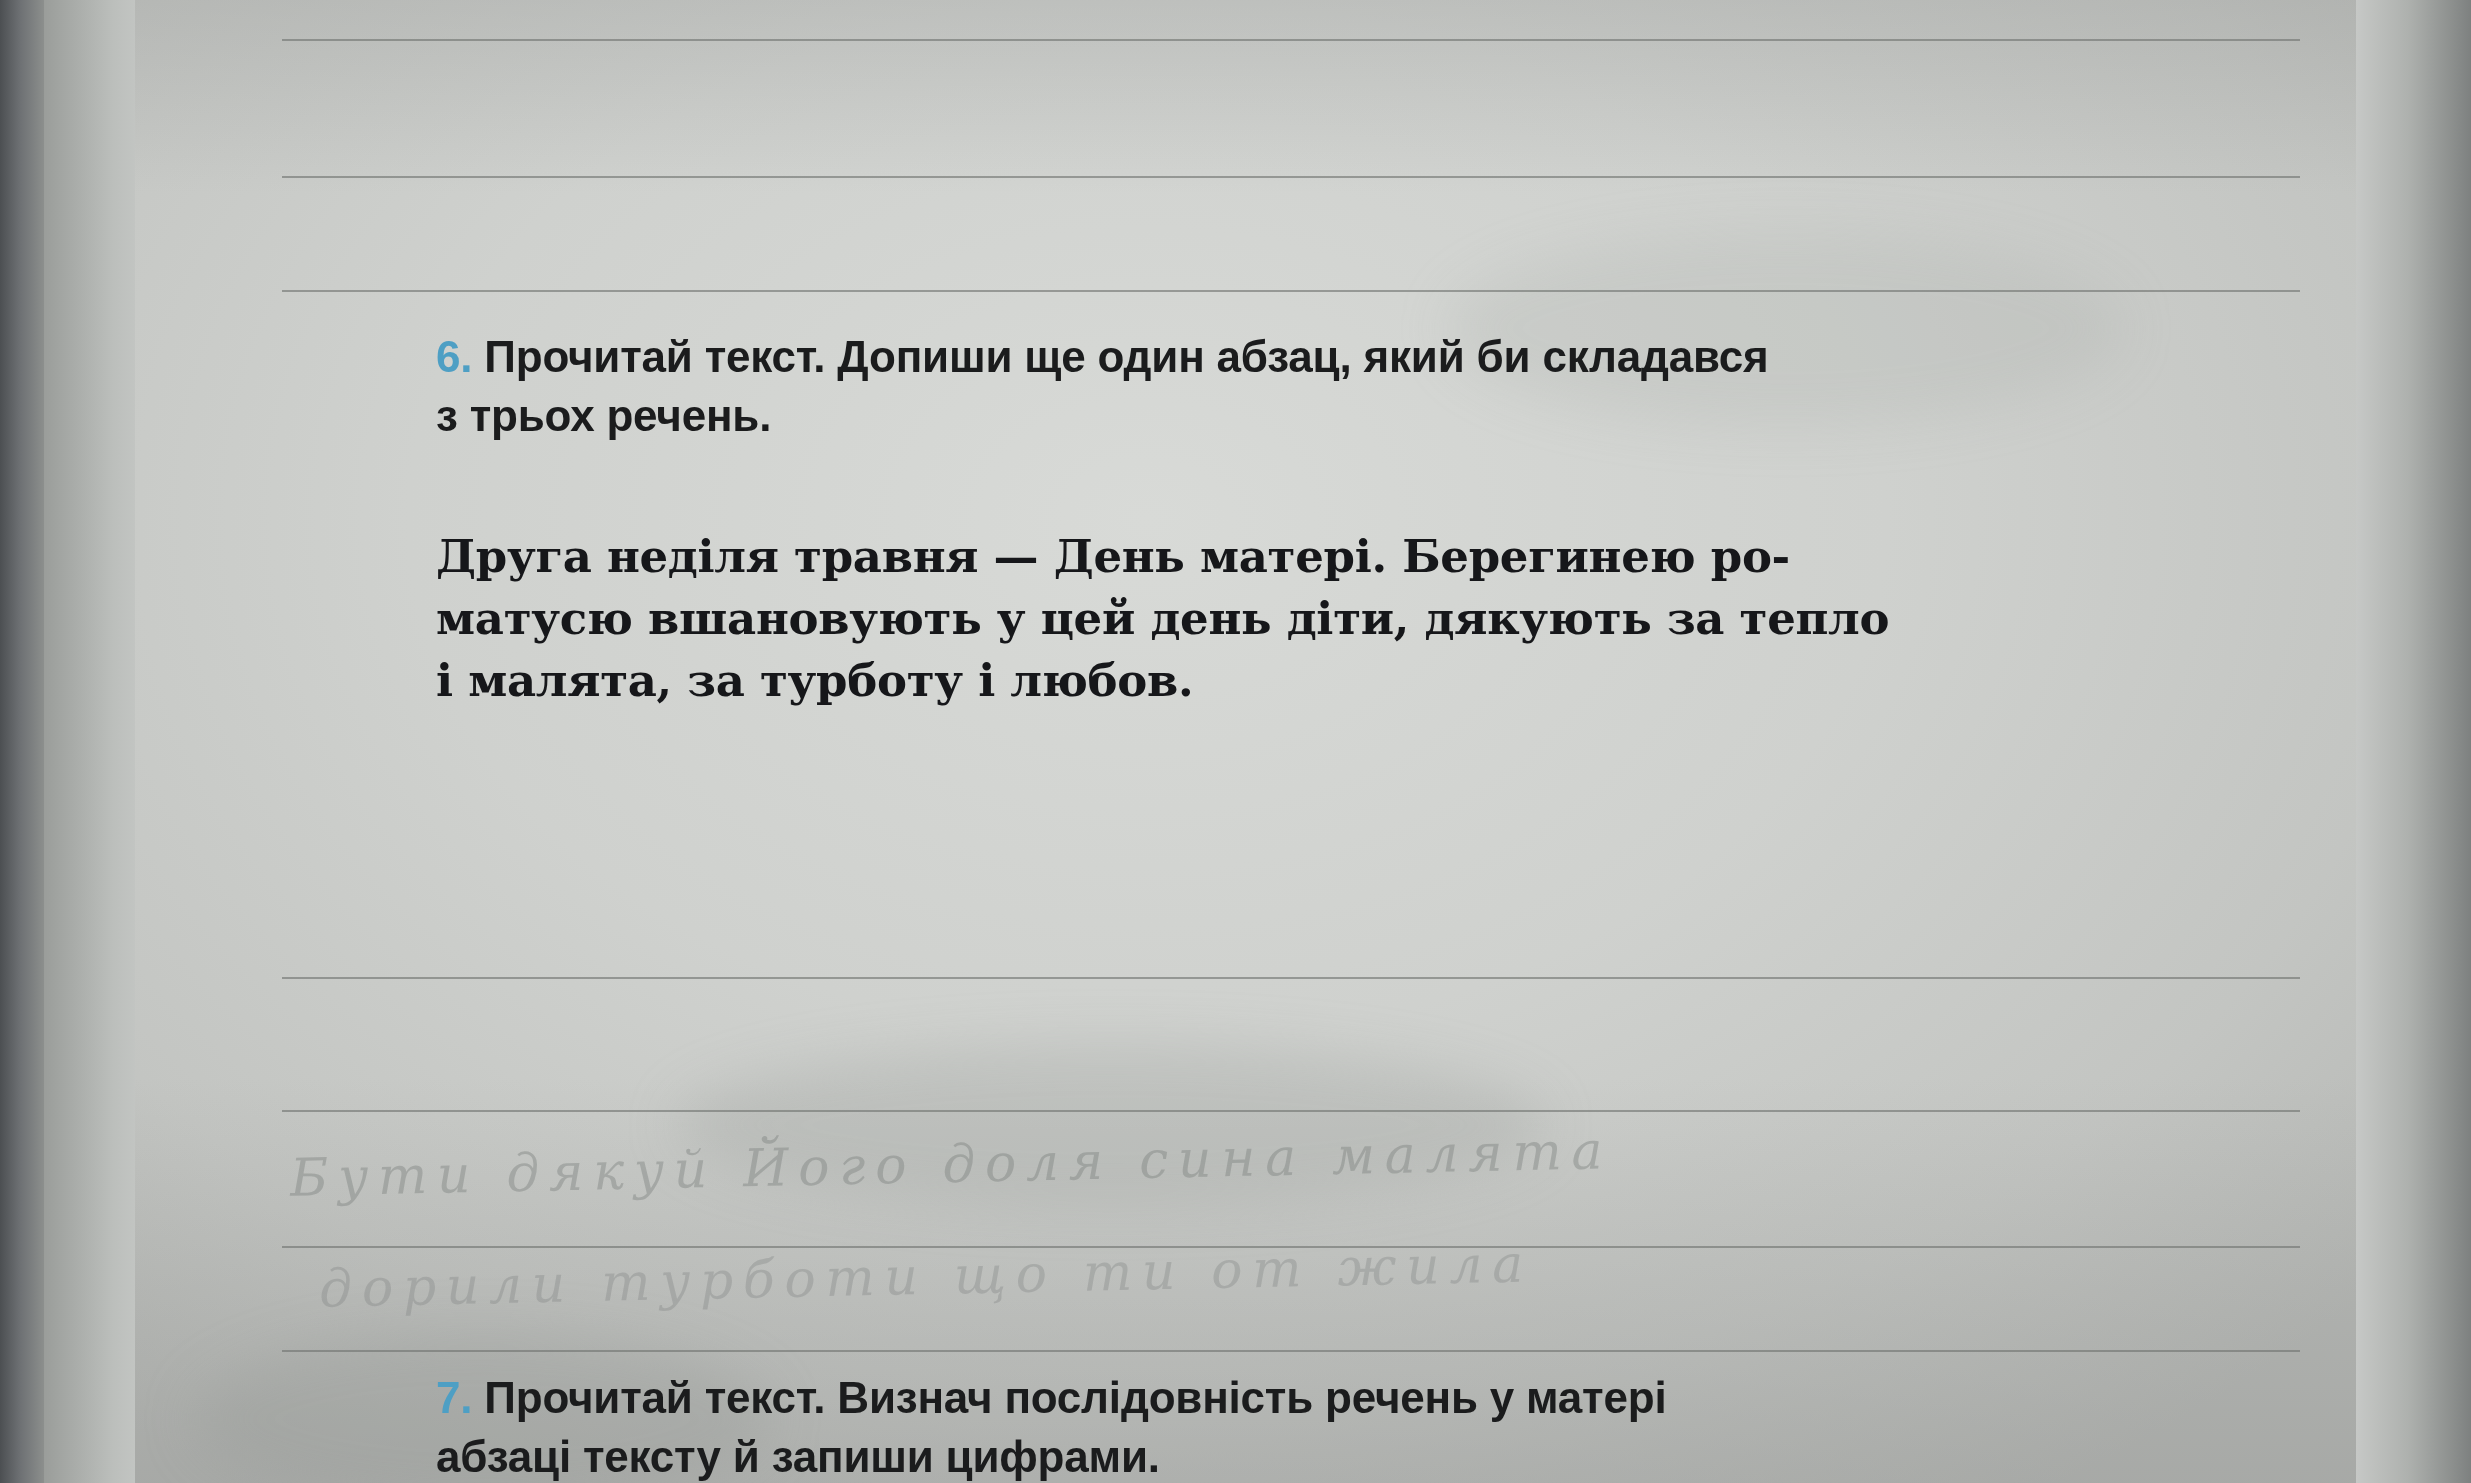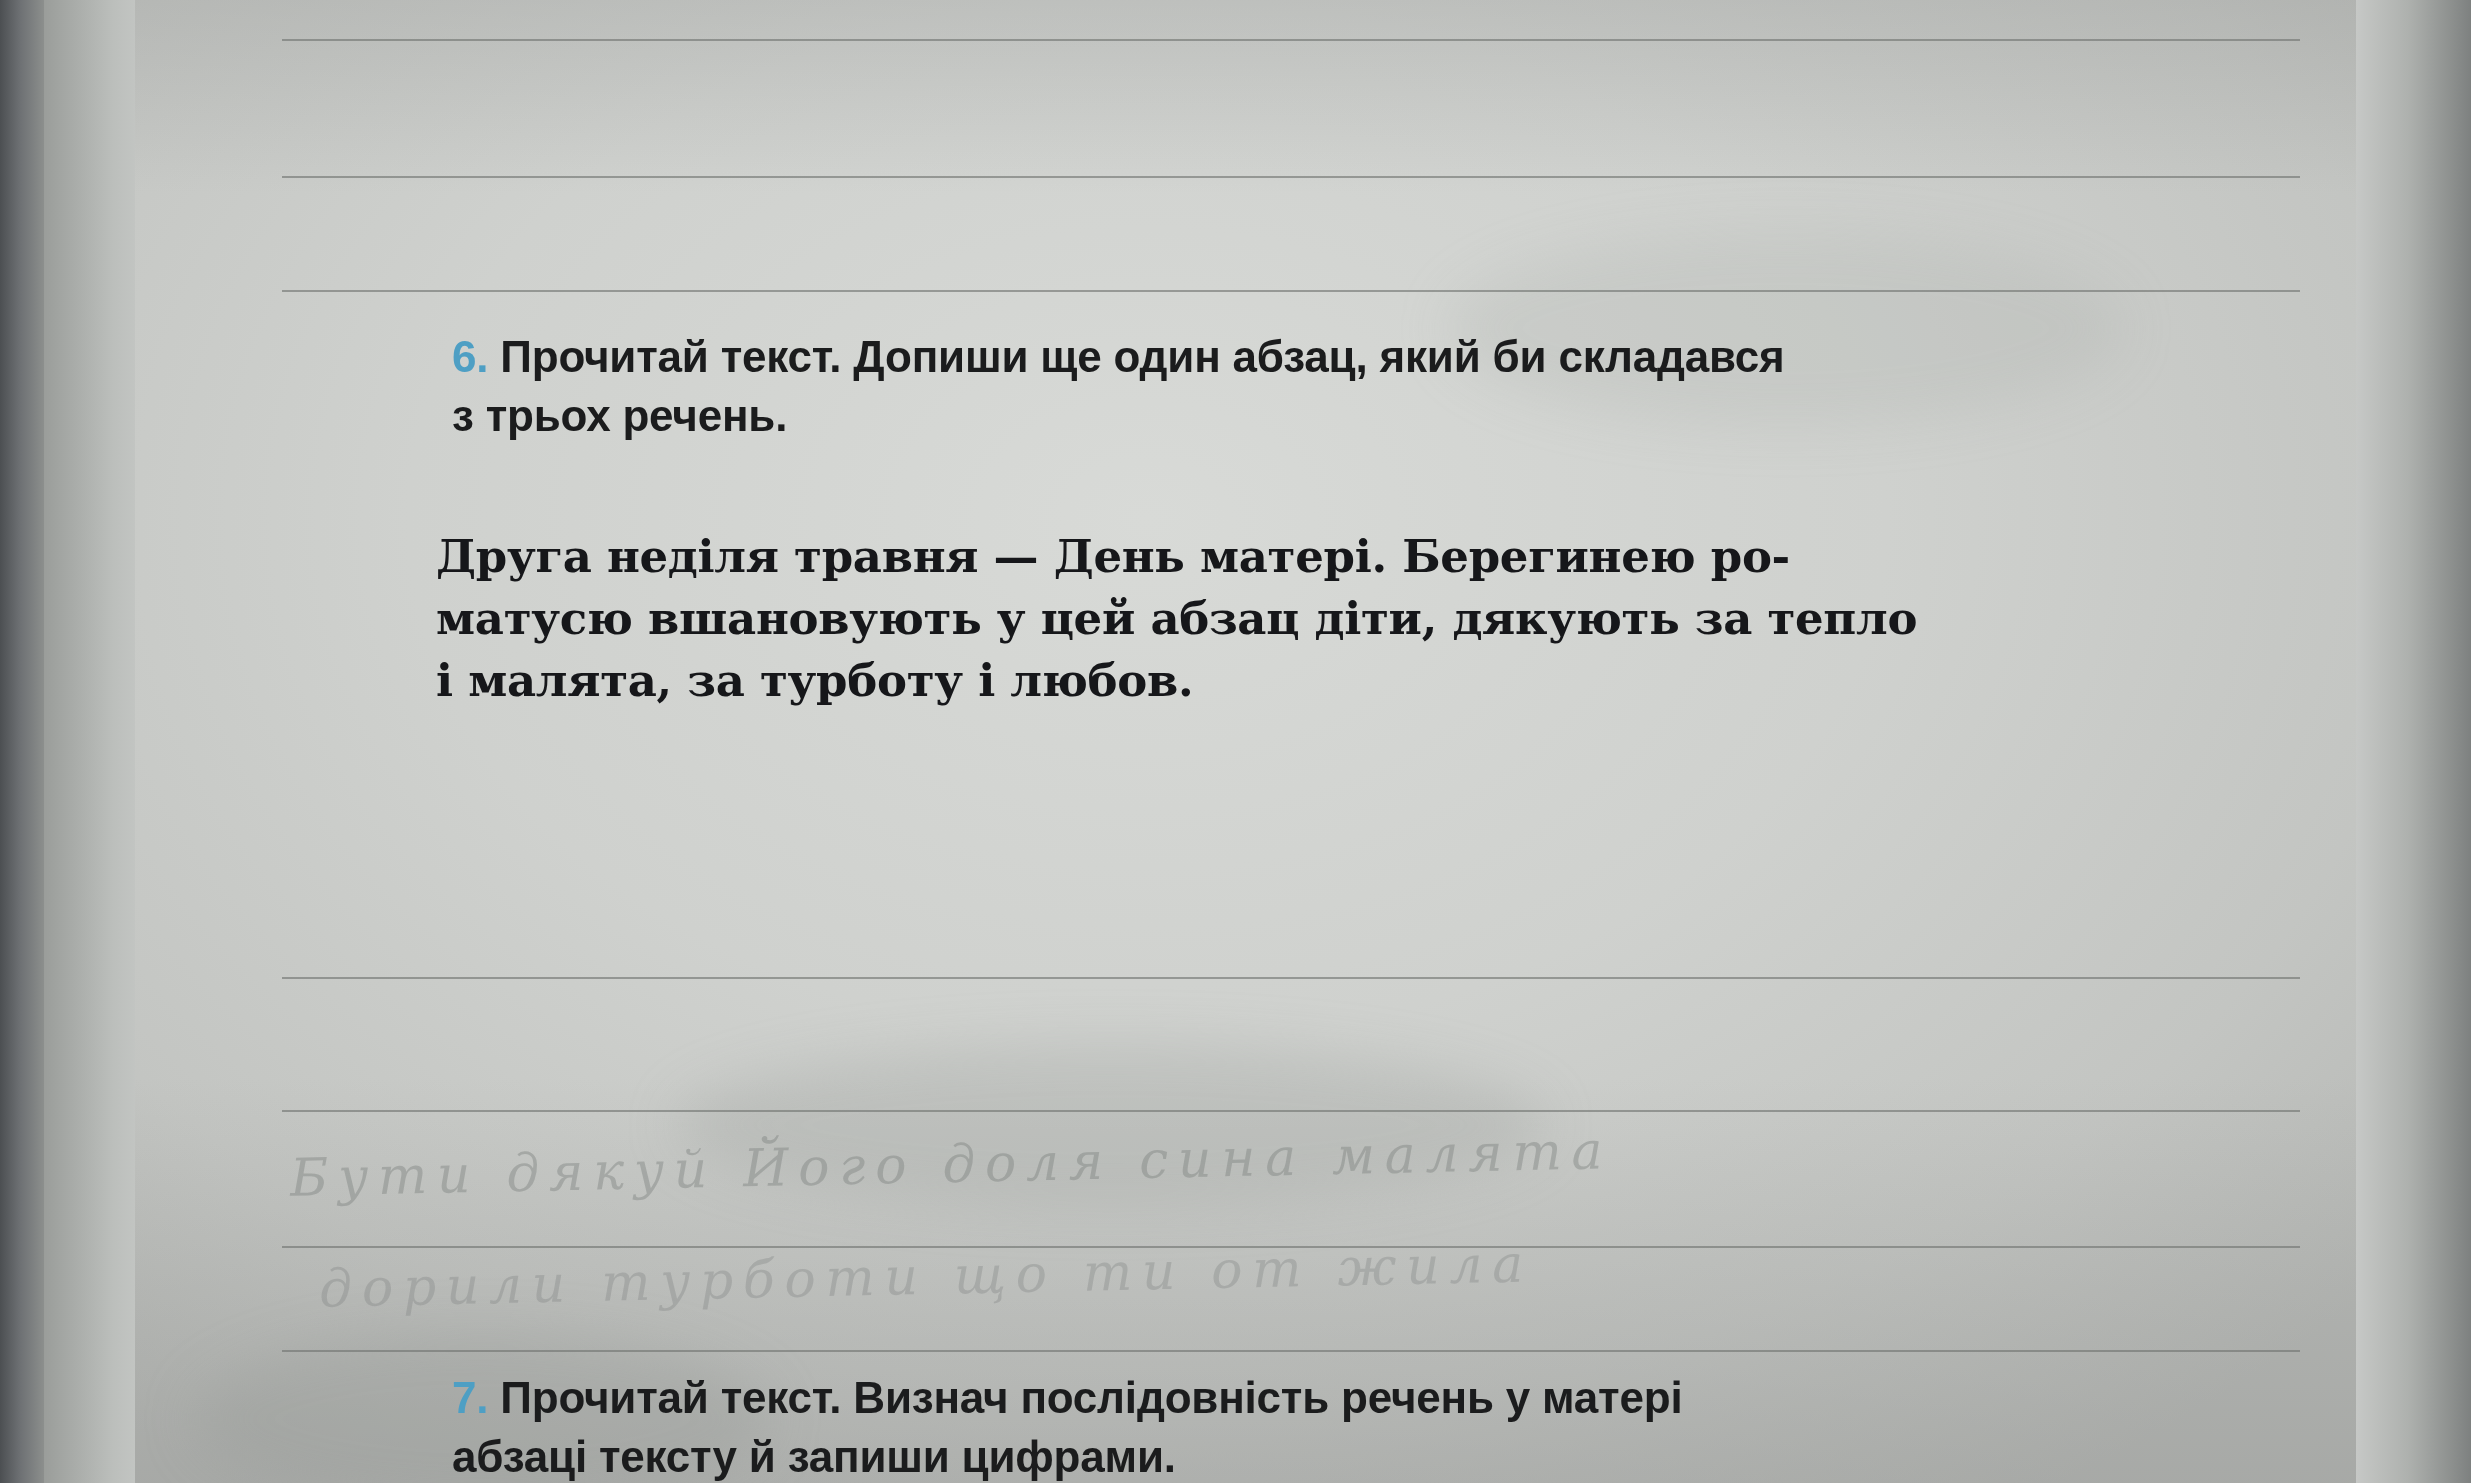--- a/index.html
+++ b/index.html
@@ -71,21 +71,21 @@
   .rule {
     position: absolute;
     height: 0;
     border-top: 2.9px solid #6f7270;
     opacity: 0.62;
   }
 
   
   .exercise {
     position: absolute;
-    left: 452px;
+    left: 436px;
     width: 1863px;
   }
   .ex-num {
     color: #4e9fc4;
     font-weight: bold;
   }
   .ex-instruction {
     font-family: "Liberation Sans", sans-serif;
     font-size: 44px;
     font-weight: bold;
@@ -156,21 +156,21 @@
   <div class="exercise" style="top:328px;">
     <div class="ex-instruction">
       <span class="ex-num">6.</span>
       <span>Прочитай текст. Допиши ще один абзац, який би складався</span><br>
       <span>з трьох речень.</span>
     </div>
   </div>
 
   <div class="passage" style="top:526px;">
     <span class="ln">Друга неділя травня — День матері. Берегинею ро-</span>
-    <span class="ln">матусю вшановують у цей абзац діти, дякують за тепло</span>
+    <span class="ln">матусю вшановують у цей день діти, дякують за тепло</span>
     <span class="ln">і малята, за турботу і любов.</span>
   </div>
 
   <div class="rule" style="left:282px; top:977px; width:2018px;"></div>
   <div class="rule" style="left:282px; top:1110px; width:2018px;"></div>
   <div class="rule" style="left:282px; top:1246px; width:2018px;"></div>
   <div class="rule" style="left:282px; top:1350px; width:2018px;"></div>
 
   <div class="handwriting" style="left:290px; top:1134px;">Бути дякуй Його доля сина малята</div>
   <div class="handwriting faint2" style="left:319px; top:1246px;">дорили турботи що ти от жила</div>

